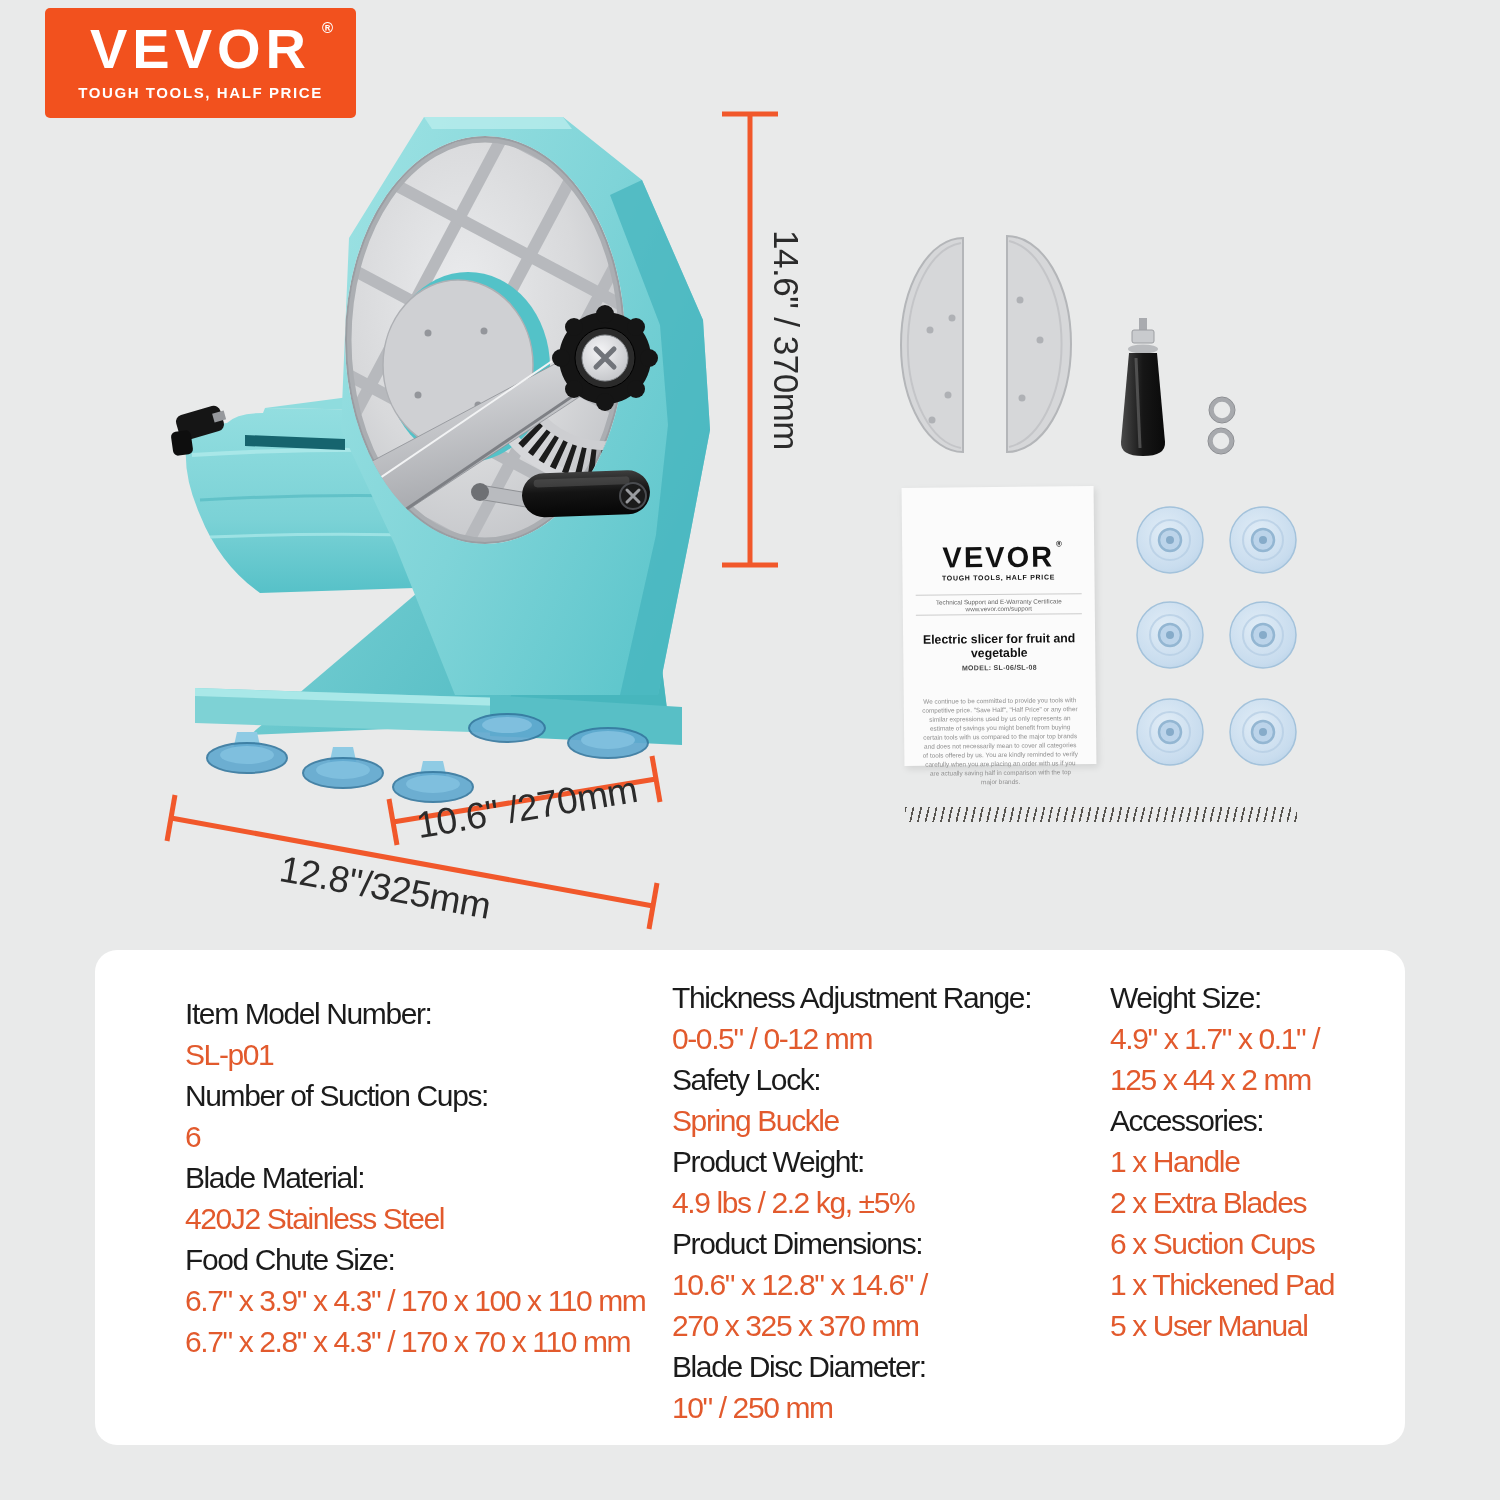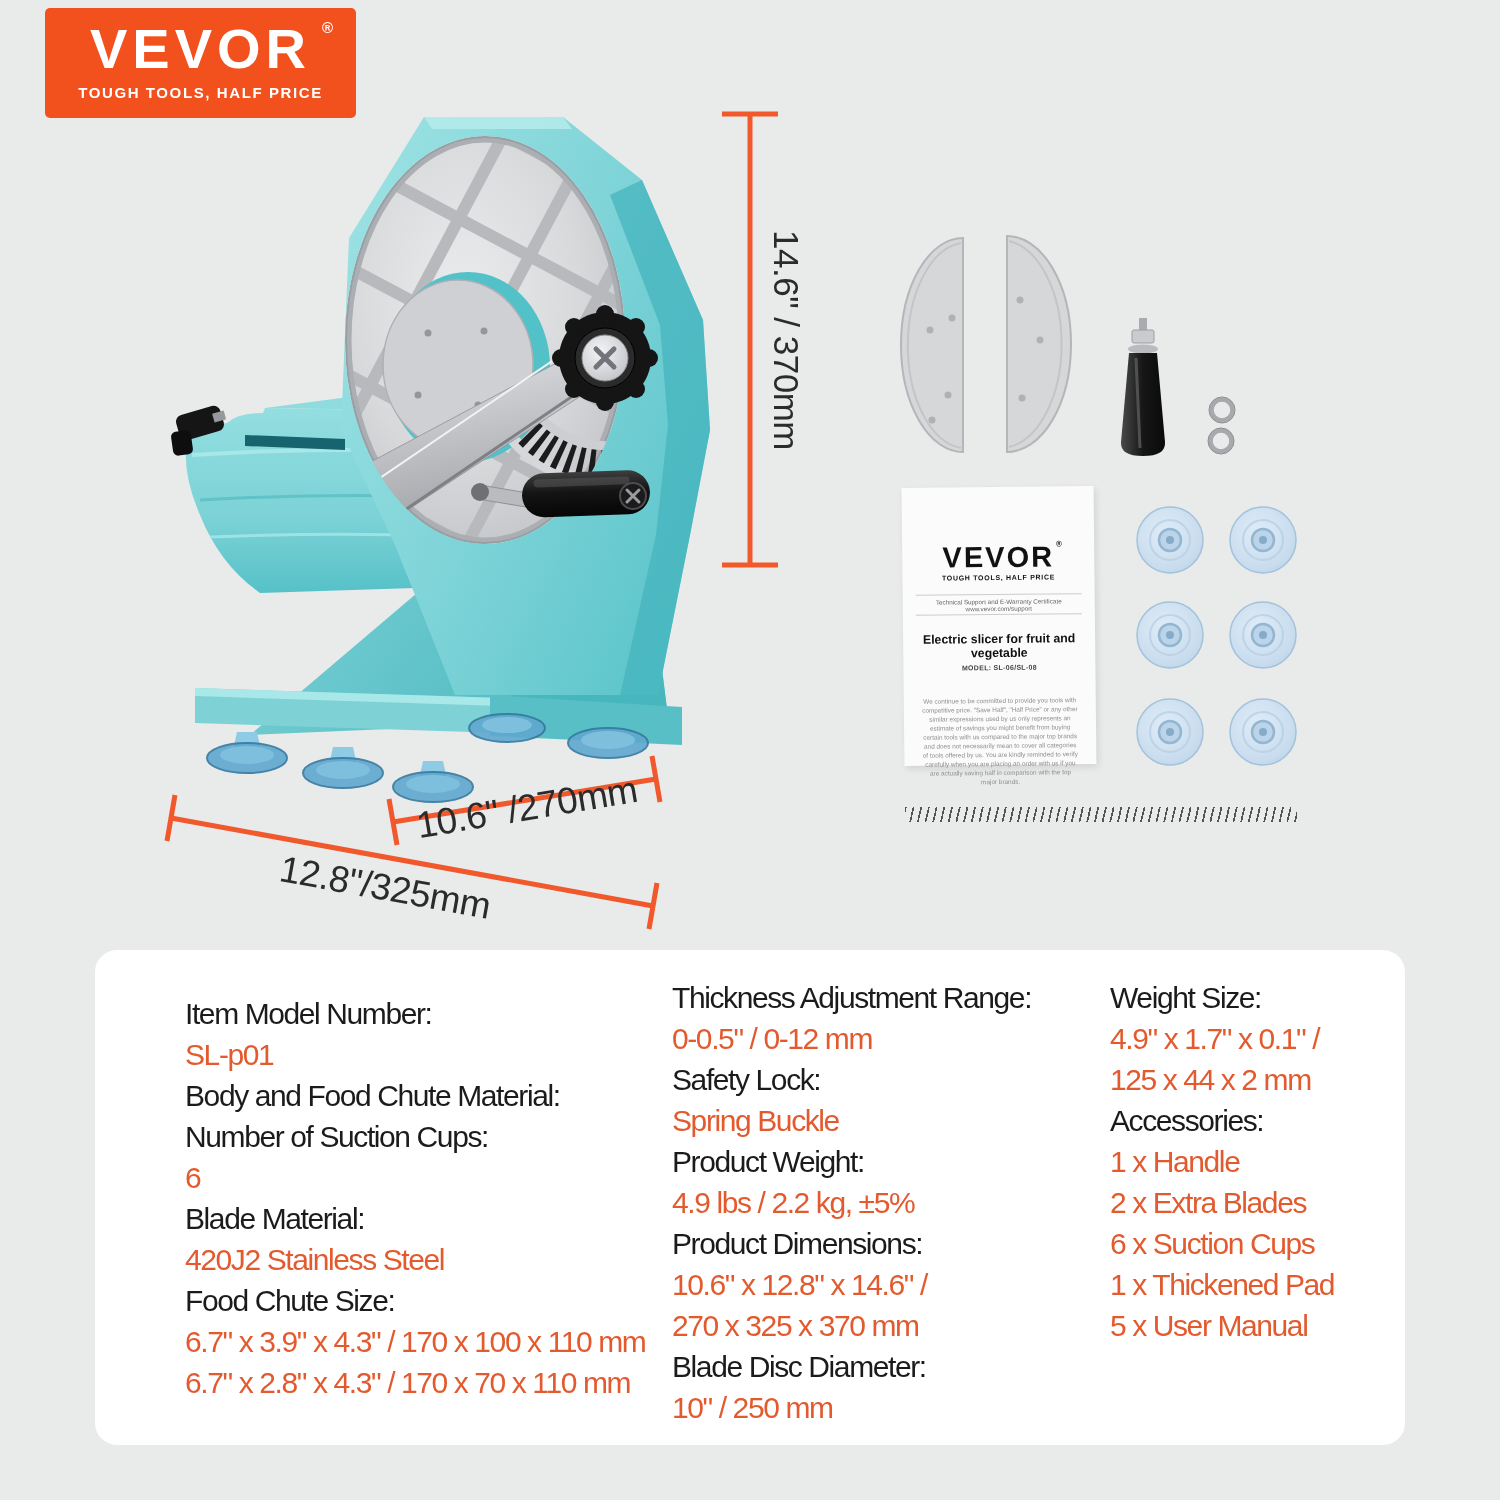--- a/index.html
+++ b/index.html
@@ -324,21 +324,20 @@
   <div class="mdisc">We continue to be committed to provide you tools with competitive price. "Save Half", "Half Price" or any other similar expressions used by us only represents an estimate of savings you might benefit from buying certain tools with us compared to the major top brands and does not necessarily mean to cover all categories of tools offered by us. You are kindly reminded to verify carefully when you are placing an order with us if you are actually saving half in comparison with the top major brands.</div>
 </div>
 
 <div class="abs" id="spring"></div>
 
 <div class="abs" id="spec-panel"></div>
 
 <div class="spec-col abs" id="col1">
   <div class="lbl">Item Model Number:</div>
   <div class="val">SL-p01</div>
-  <div class="lbl">Body and Food Chute Material:</div>
   <div class="lbl">Number of Suction Cups:</div>
   <div class="val">6</div>
   <div class="lbl">Blade Material:</div>
   <div class="val">420J2 Stainless Steel</div>
   <div class="lbl">Food Chute Size:</div>
   <div class="val">6.7" x 3.9" x 4.3" / 170 x 100 x 110 mm</div>
   <div class="val">6.7" x 2.8" x 4.3" / 170 x 70 x 110 mm</div>
 </div>
 
 <div class="spec-col abs" id="col2">

